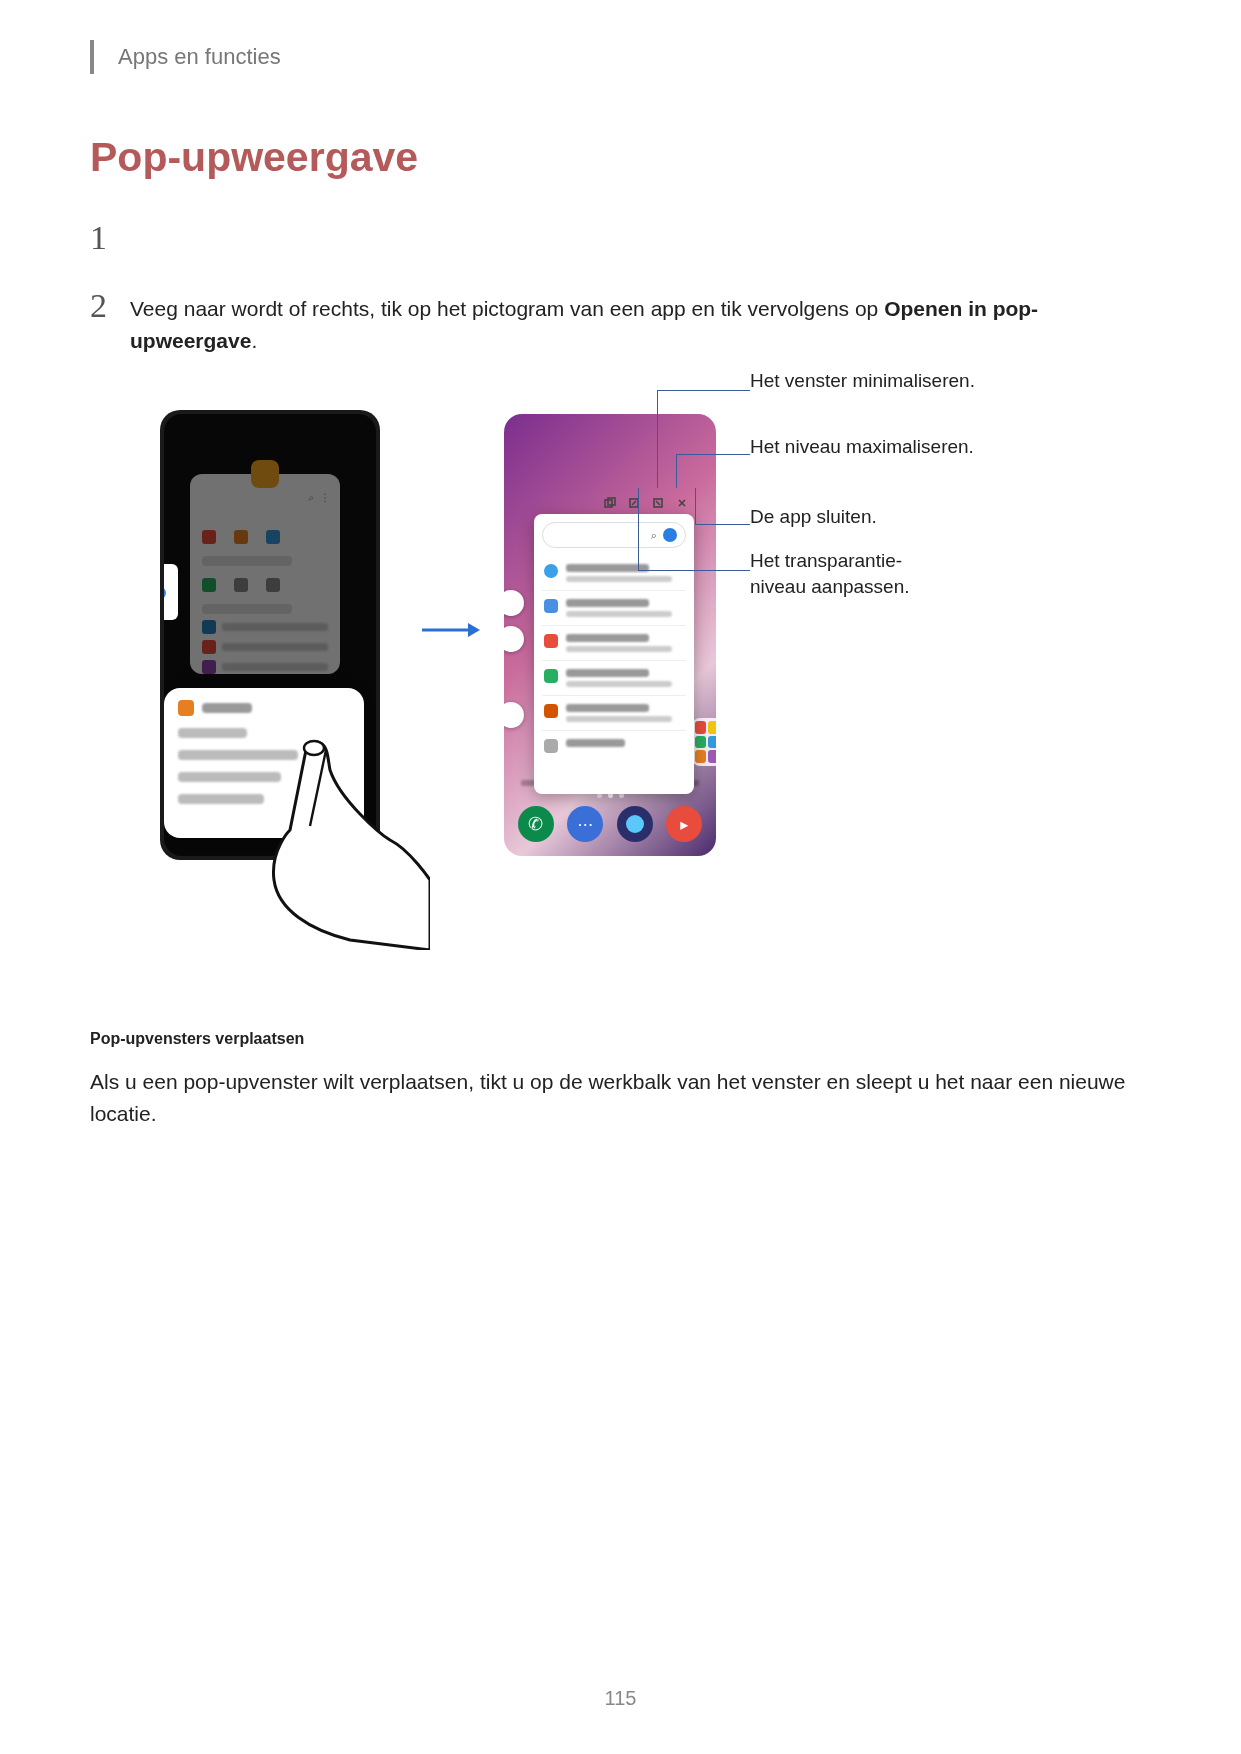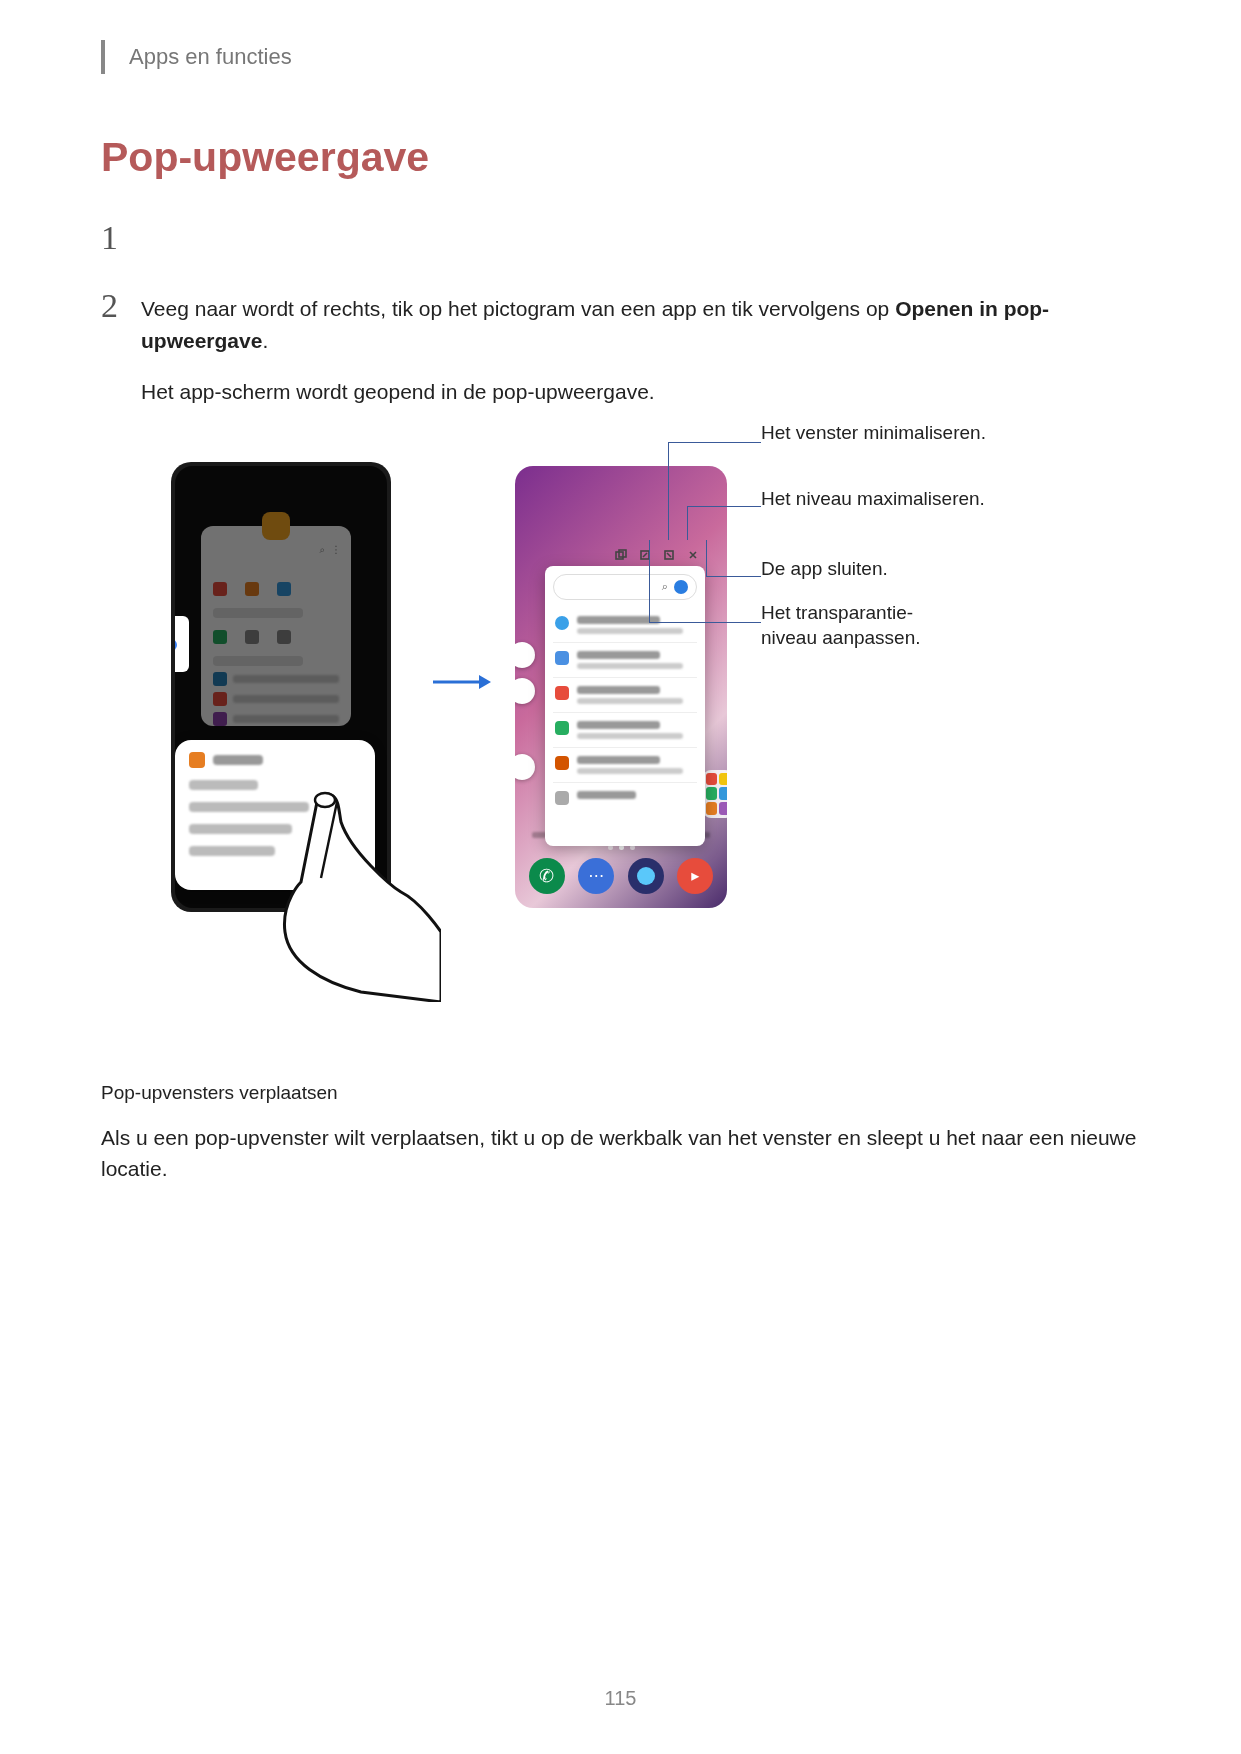--- a/index.html
+++ b/index.html
@@ -6,21 +6,20 @@
   body {
     width: 1241px;
     height: 1754px;
     font-family: Arial, Helvetica, sans-serif;
     background: #fff;
     position: relative;
     color: #222;
   }
   .page {
     padding: 40px 90px 40px 90px;
-    margin-left: 11px;
   }
   .header-bar {
     display: flex;
     align-items: center;
     margin-bottom: 60px;
   }
   .header-tick {
     width: 4px;
     height: 34px;
     background: #888;
@@ -156,22 +155,22 @@
   
   .callouts {
     position:absolute; left:620px; top:-10px; width:320px;
   }
   .callout {
     position:absolute; font-size:19px; color:#222; line-height:1.35;
   }
   .lead-line { position:absolute; height:0; border-top:1.2px solid #3a5a99; }
   .lead-v { position:absolute; width:0; border-left:1.2px solid #3a5a99; }
   h2.subheading {
-    font-size: 19px;
-    font-weight: normal;
+    font-size: 16px;
+    font-weight: bold;
     color: #222;
     margin: 24px 0 18px 0;
   }
   .para {
     font-size: 21px;
     color: #222;
     line-height: 1.5;
   }
   .page-number {
     position: absolute;
@@ -194,21 +193,20 @@
   <h1 class="section-title">Pop-upweergave</h1>
 
   <div class="step">
     <div class="step-num">1</div>
   </div>
 
   <div class="step">
     <div class="step-num">2</div>
     <div class="step-body">
       <span>Veeg naar wordt of rechts, tik op het pictogram van een app en tik vervolgens op </span><span class="bold">Openen in pop-upweergave</span><span>.</span>
-      <div class="step-sub">Het app-scherm wordt geopend in de pop-upweergave.</div>
     </div>
   </div>
 
   <div class="figure-area">
 
     <div class="phone phone1">
       <div class="phone-screen">
         <div class="recents-card">
           <div class="recents-icon"></div>
           <div class="recents-header">

